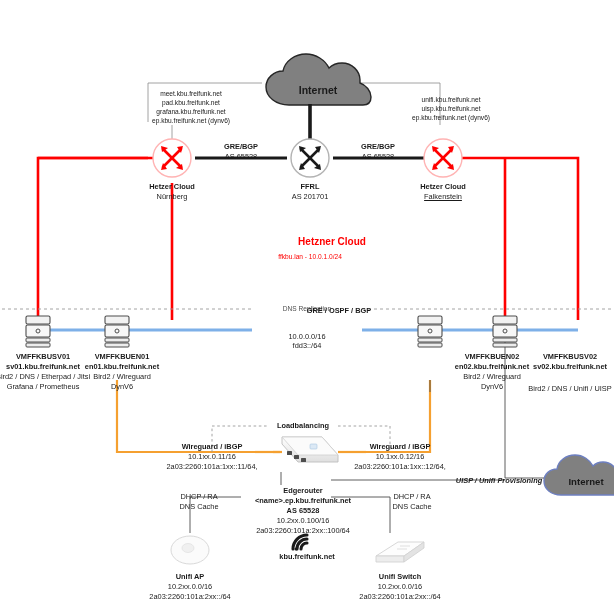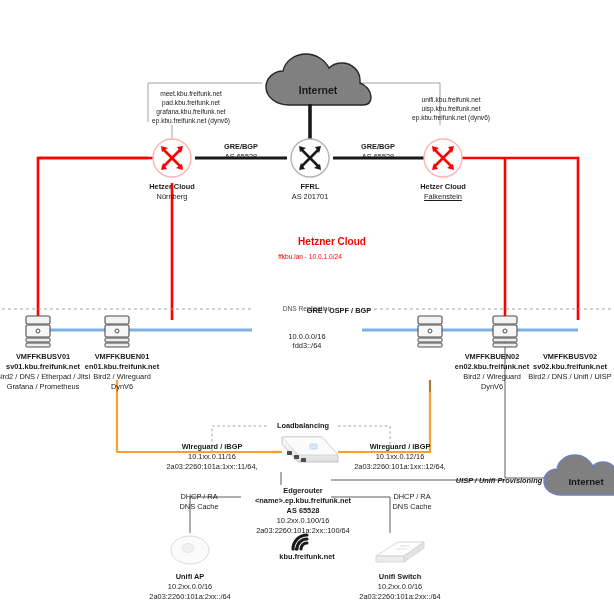--- a/index.html
+++ b/index.html
@@ -298,21 +298,21 @@
   <div class="lbl t8 ctr" style="left:122px; top:372px;">Bird2 / Wireguard</div>
   <div class="lbl t8 ctr" style="left:122px; top:382px;">DynV6</div>
 
   <div class="lbl t8 b ctr" style="left:492px; top:352px;">VMFFKBUEN02</div>
   <div class="lbl t8 b ctr" style="left:492px; top:362px;">en02.kbu.freifunk.net</div>
   <div class="lbl t8 ctr" style="left:492px; top:372px;">Bird2 / Wireguard</div>
   <div class="lbl t8 ctr" style="left:492px; top:382px;">DynV6</div>
 
   <div class="lbl t8 b ctr" style="left:570px; top:352px;">VMFFKBUSV02</div>
   <div class="lbl t8 b ctr" style="left:570px; top:362px;">sv02.kbu.freifunk.net</div>
-  <div class="lbl t8 ctr" style="left:570px; top:372px;">Bird2 / DNS / Unifi / UISP</div>
+  <div class="lbl t8 ctr" style="left:570px; top:384px;">Bird2 / DNS / Unifi / UISP</div>
 
   <div class="lbl t8 b ctr" style="left:303px; top:421px;">Loadbalancing</div>
 
   <div class="lbl t8 b ctr" style="left:212px; top:442px;">Wireguard / iBGP</div>
   <div class="lbl t8 ctr" style="left:212px; top:452px;">10.1xx.0.11/16</div>
   <div class="lbl t8 ctr" style="left:212px; top:462px;">2a03:2260:101a:1xx::11/64,</div>
 
   <div class="lbl t8 b ctr" style="left:400px; top:442px;">Wireguard / iBGP</div>
   <div class="lbl t8 ctr" style="left:400px; top:452px;">10.1xx.0.12/16</div>
   <div class="lbl t8 ctr" style="left:400px; top:462px;">2a03:2260:101a:1xx::12/64,</div>

